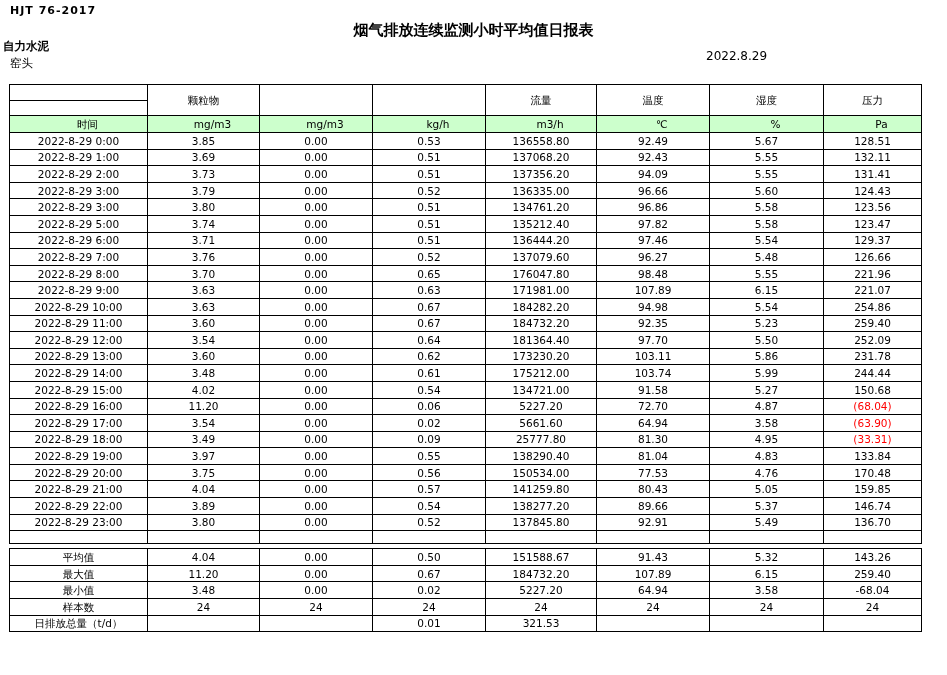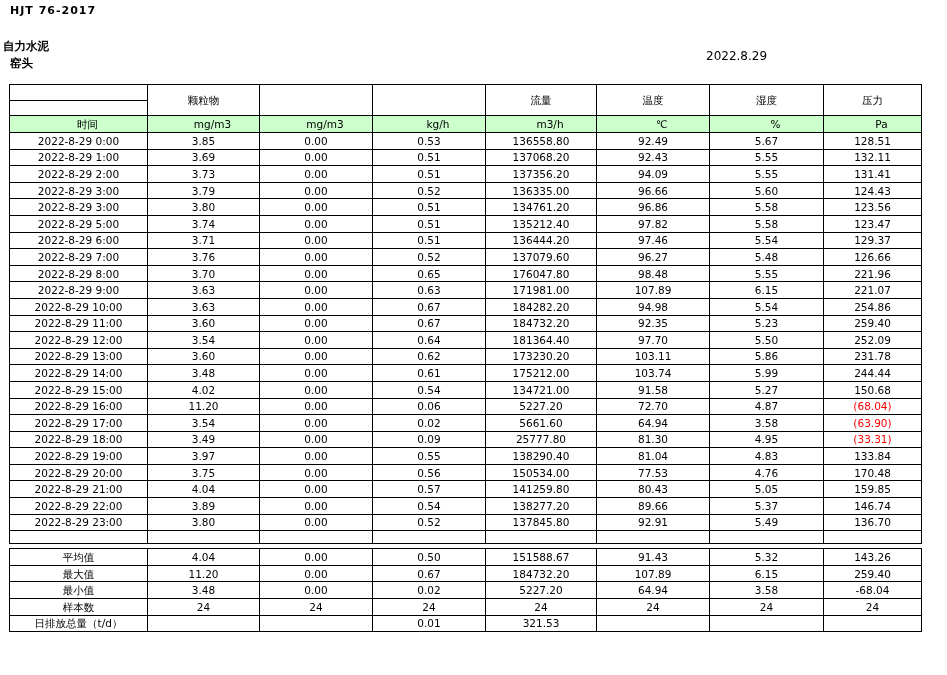--- a/index.html
+++ b/index.html
@@ -1,21 +1,21 @@
 <!DOCTYPE html>
 <html style="--green: #CCFFCC; --red: #FF0000;"><head>
 <meta charset="utf-8">
 <style>
   html,body{margin:0;padding:0;background:#fff;}
   body{font-family:"DejaVu Sans","Liberation Sans",sans-serif;color:#000;}
   .page{position:relative;width:947px;height:637px;background:#fff;overflow:hidden;}
   .std{position:absolute;left:10px;top:4px;font-weight:bold;font-size:11px;letter-spacing:1px;}
   .title{position:absolute;left:0;right:0;top:21px;text-align:center;font-weight:bold;font-size:15px;}
   .company{position:absolute;left:3px;top:39px;font-weight:bold;font-size:11.5px;}
-  .station{position:absolute;left:10px;top:56px;font-weight:bold;font-size:11.5px;}
+  .station{position:absolute;left:10px;top:56px;font-weight:normal;font-size:11.5px;}
   .date{position:absolute;left:706px;top:49px;font-size:12px;}
   table.report{position:absolute;left:9px;top:84px;border-collapse:collapse;table-layout:fixed;}
   table.report td{border:1px solid #000;font-size:10.5px;text-align:center;padding:0 2px;height:15.6px;line-height:1.15;white-space:nowrap;overflow:hidden;}
   tr.hrow1 td{height:15px;}
   tr.hrow2 td{height:14px;}
   tr.units td{background:var(--green,#CCFFCC);height:16px;padding-left:20px;}
   tr.gap td{border:none;height:4px;}
   tr.empty-row td{height:12px;}
   td.neg{color:var(--red,#FF0000);}
   td.left{text-align:left;padding-left:5px;}
@@ -23,20 +23,21 @@
   .footer-row{position:absolute;left:10px;top:661px;font-size:11px;}
   .footer-row .unit-label{position:absolute;left:175px;top:0;white-space:nowrap;}
   .footer-row .report-unit{white-space:nowrap;}
 </style>
 </head>
 <body>
 
 <div class="page">
 
   <div class="std">HJT  76-2017</div>
+  <div class="title">烟气排放连续监测小时平均值日报表</div>
   <div class="company">自力水泥</div>
   <div class="station">窑头</div>
   <div class="date">2022.8.29</div>
 
   <table class="report">
     <colgroup>
       <col style="width:138px">
         <col style="width:112px">
         <col style="width:113px">
         <col style="width:113px">

